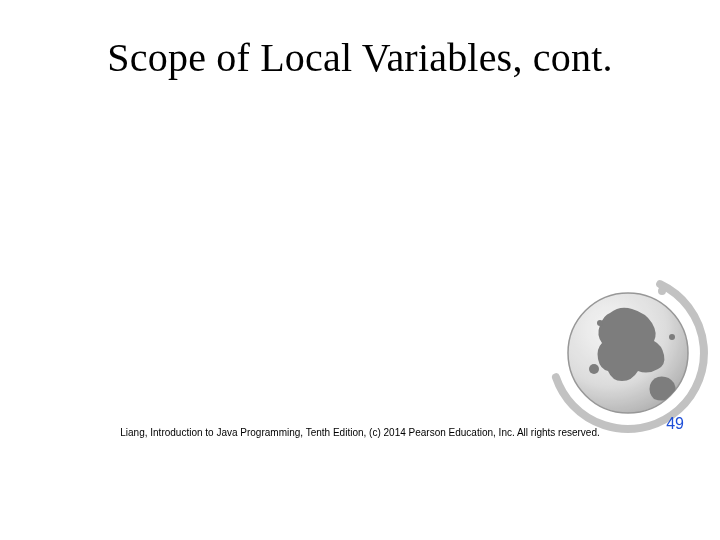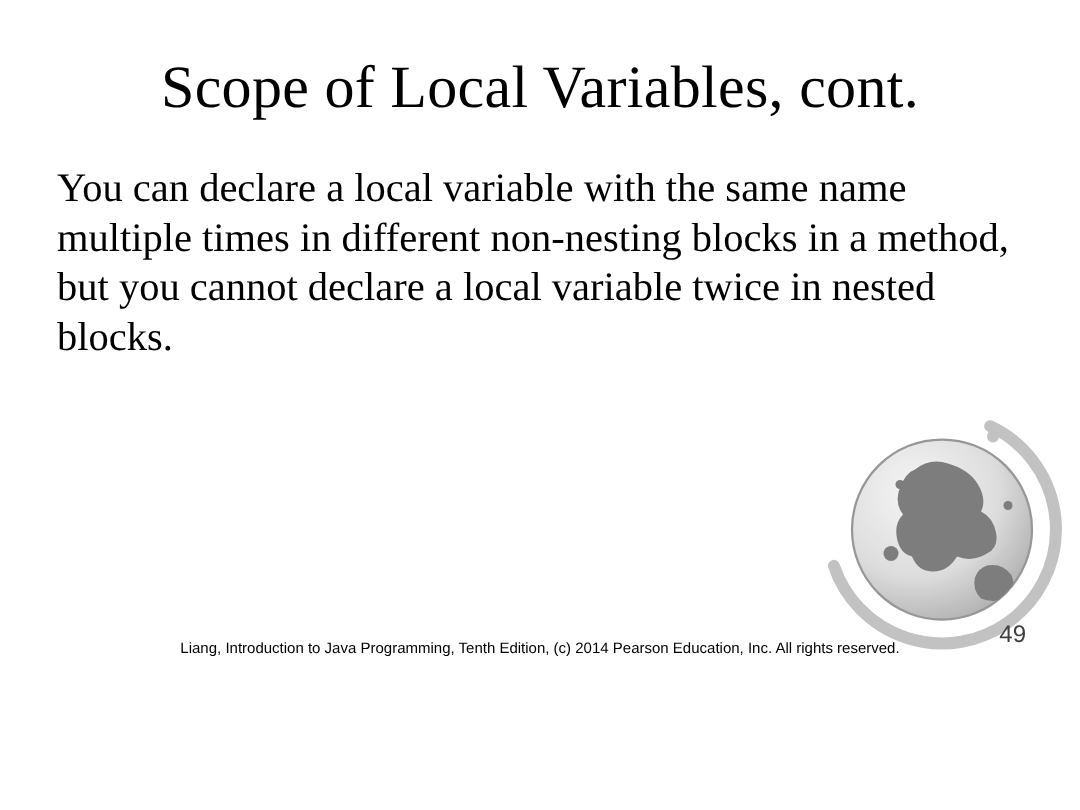--- a/index.html
+++ b/index.html
@@ -41,39 +41,38 @@
     color: #000;
     line-height: 1.25;
     padding: 0 90px;
   }
   .page-number {
     position: absolute;
     bottom: 18px;
     right: 36px;
     font-family: Arial, Helvetica, sans-serif;
     font-size: 16px;
-    color: #404040;
+    color: #1d4ed8;
   }
   .globe {
     position: absolute;
     right: 10px;
     bottom: 16px;
     width: 170px;
     height: 170px;
     opacity: 0.9;
   }
 </style>
 </head>
 <body>
 
 <div class="slide">
 
   <h1 class="title">Scope of Local Variables, cont.</h1>
 
-  <p class="body-text">You can declare a local variable with the same name multiple times in different non-nesting blocks in a method, but you cannot declare a local variable twice in nested blocks.</p>
 
   <div class="globe">
     <svg viewBox="0 0 170 170" width="170" height="170">
       <defs>
         <radialGradient id="gshade" cx="0.35" cy="0.3" r="0.85">
           <stop offset="0%" stop-color="#f5f5f5"></stop>
           <stop offset="55%" stop-color="#d9d9d9"></stop>
           <stop offset="100%" stop-color="#9a9a9a"></stop>
         </radialGradient>
         <clipPath id="globeClip">

